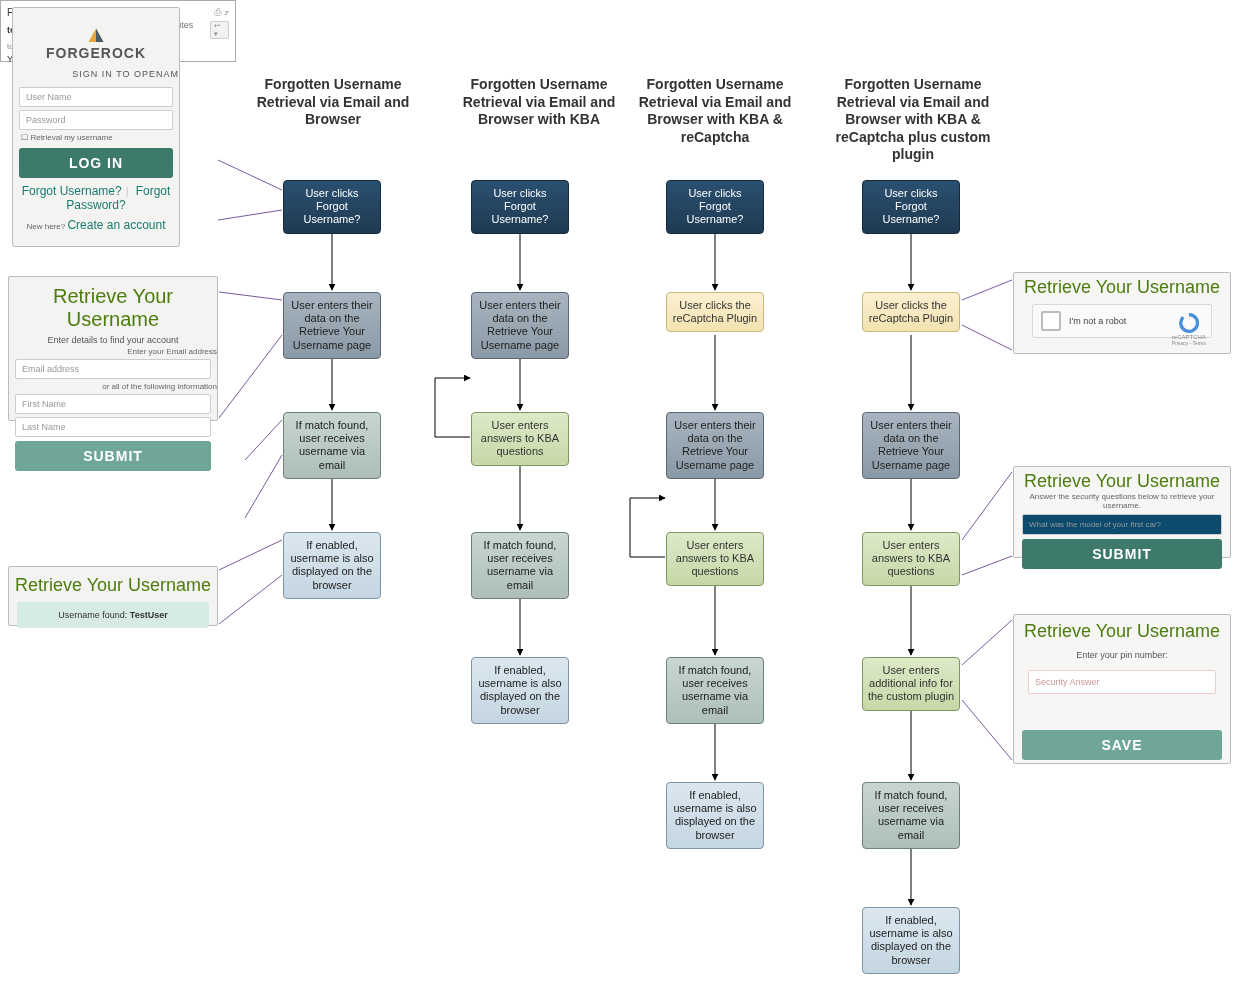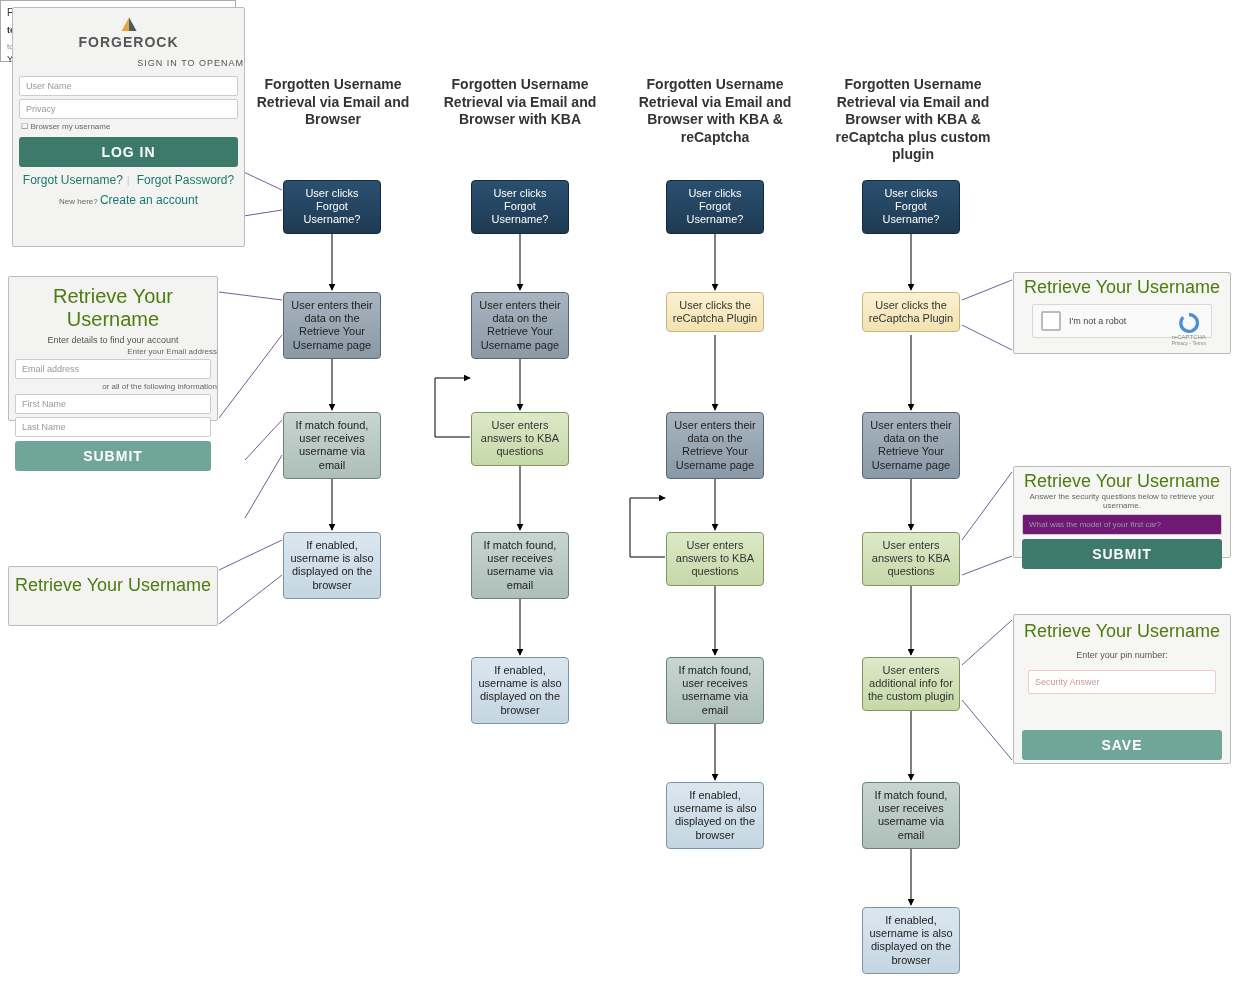--- a/index.html
+++ b/index.html
@@ -24,21 +24,21 @@
 .panel{position:absolute;background:#fff;border:1px solid #bbb;box-sizing:border-box;border-radius:2px}
 .panel .hd-title{font-size:20px;color:#4d7c0f;text-align:center;padding:8px 0 2px 0;font-weight:400}
 .panel .subtle{font-size:9px;color:#555;text-align:center;margin:2px 16px}
 .panel .field{margin:3px 6px;border:1px solid #ccc;border-radius:2px;padding:4px 6px;font-size:9px;color:#999;background:#fff}
 .panel .btn{margin:6px;border-radius:3px;text-align:center;padding:7px 0;font-size:14px;letter-spacing:1px;color:#fff;font-weight:600}
 .panel .btn.teal-btn{background:#6fa697}
 .panel .btn.dark{background:#3e7a6c}
 .panel .link{font-size:12px;color:#1a7a6c;text-decoration:none}
 
 
-.login{left:12px;top:7px;width:233px;height:240px;background:#f3f3f1;padding-top:4px}
+.login{left:12px;top:7px;width:168px;height:240px;background:#f3f3f1;padding-top:15px}
 .login .logo{text-align:center;font-size:14px;font-weight:700;letter-spacing:1px;color:#555;padding:4px 0 2px}
 .login .logo .mark{display:inline-block;width:18px;height:18px;margin-bottom:-3px}
 .login .signin{text-align:right;font-size:9px;color:#555;letter-spacing:1px;margin:6px 0 8px}
 .login .remember{font-size:8px;color:#666;margin:2px 8px}
 .login .foot{text-align:center;font-size:8px;color:#666;margin:6px 0}
 .login .links{text-align:center;margin:4px 0}
 .login .links span{margin:0 4px;color:#ccc}
 
 
 .retr1{left:8px;top:276px;width:210px;height:145px;background:#f3f3f1}
@@ -55,33 +55,33 @@
 
 
 .recap{left:1013px;top:272px;width:218px;height:82px;background:#f6f6f4}
 .recap .capbox{margin:6px 18px;border:1px solid #d8d8d8;background:#fafafa;border-radius:2px;padding:6px 8px;display:flex;align-items:center;gap:8px;font-size:9px;color:#444}
 .recap .capbox .chk{width:16px;height:16px;border:2px solid #bbb;border-radius:2px;background:#fff}
 .recap .caplogo{position:absolute;right:24px;top:40px;font-size:6px;text-align:center;color:#888}
 
 
 .kba-panel{left:1013px;top:466px;width:218px;height:92px;background:#f6f6f4}
 .kba-panel .q{font-size:8px;color:#666;text-align:center;margin:0 8px}
-.kba-panel .ans{margin:4px 8px;border:1px solid #ccc;border-radius:2px;padding:5px 6px;font-size:8px;color:#999;background:#701a75}
+.kba-panel .ans{margin:4px 8px;border:1px solid #ccc;border-radius:2px;padding:5px 6px;font-size:8px;color:#999;background:#0c4a6e}
 
 
 .plug-panel{left:1013px;top:614px;width:218px;height:150px;background:#f6f6f4}
 .plug-panel .ans{margin:4px 14px;border:1px solid #ecc;border-radius:2px;padding:6px;font-size:9px;color:#c99;background:#fff}
 
 </style>
 </head>
 <body>
 <div class="canvas">
 
 <div class="hd" style="left:243px;top:76px">Forgotten Username Retrieval via Email and Browser</div>
-<div class="hd" style="left:430px;top:76px">Forgotten Username Retrieval via Email and  Browser with KBA</div>
+<div class="hd" style="left:449px;top:76px">Forgotten Username Retrieval via Email and  Browser with KBA</div>
 <div class="hd" style="left:625px;top:76px">Forgotten Username Retrieval via Email and  Browser with KBA &amp; reCaptcha</div>
 <div class="hd" style="left:823px;top:76px">Forgotten Username Retrieval via Email and  Browser with KBA &amp; reCaptcha plus custom plugin</div>
 
 <svg class="svg-lines">
   <defs>
     <marker id="ah" viewBox="0 0 10 10" refX="9" refY="5" markerWidth="7" markerHeight="7" orient="auto-start-reverse">
       <path d="M0,0 L10,5 L0,10 z" fill="#000"></path>
     </marker>
   </defs>
 
@@ -157,22 +157,22 @@
 <div class="panel login">
   <div class="logo">
     <svg class="mark" viewBox="0 0 24 24">
           <polygon points="12,2 22,20 2,20" fill="#e7a63c"></polygon>
           <polygon points="12,2 22,20 12,20" fill="#4a5a66"></polygon>
         </svg>
     <div>FORGEROCK</div>
   </div>
   <div class="signin">SIGN IN TO OPENAM</div>
   <div class="field" title="User Name">User Name</div>
-  <div class="field">Privacy</div>
-  <div class="remember">☐ <span>Browser my username</span></div>
+  <div class="field">Password</div>
+  <div class="remember">☐ <span>Retrieval my username</span></div>
   <div class="btn dark">LOG IN</div>
   <div class="links">
     <a class="link">Forgot Username?</a><span>|</span>
     <a class="link">Forgot Password?</a>
   </div>
   <div class="foot"><span>New here?</span> <a class="link">Create an account</a></div>
 </div>
 
 <div class="panel retr1">
   <div class="hd-title">Retrieve Your Username</div>
@@ -196,20 +196,21 @@
     <b>test.user@example.com</b>
     <span style="color:#777">12:18 PM (4 minutes ago)</span>
     <span class="chip">↩ ▾</span>
   </div>
   <div style="font-size:8px;color:#888"><span>to me</span> ▾</div>
   <div style="margin-top:3px">Your username is TestUser.</div>
 </div>
 
 <div class="panel retr-found">
   <div class="hd-title" style="font-size:18px">Retrieve Your Username</div>
+  <div class="msg"><span>Username found: </span><b>TestUser</b></div>
 </div>
 
 <div class="panel recap">
   <div class="hd-title" style="font-size:18px;padding:4px 0 0 0;text-align:left;margin-left:10px">Retrieve Your Username</div>
   <div class="capbox">
     <div class="chk"></div>
     <span>I'm not a robot</span>
   </div>
   <div class="caplogo">
     <svg width="20" height="20" viewBox="0 0 24 24">

